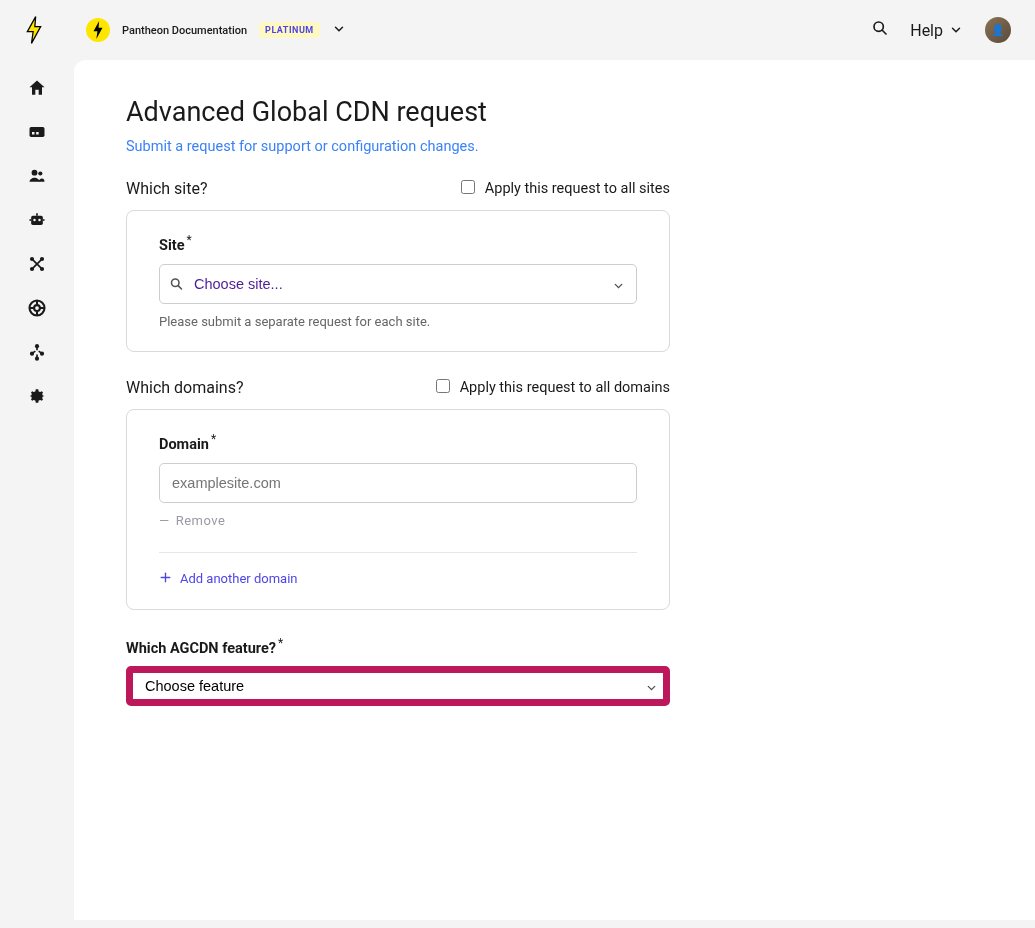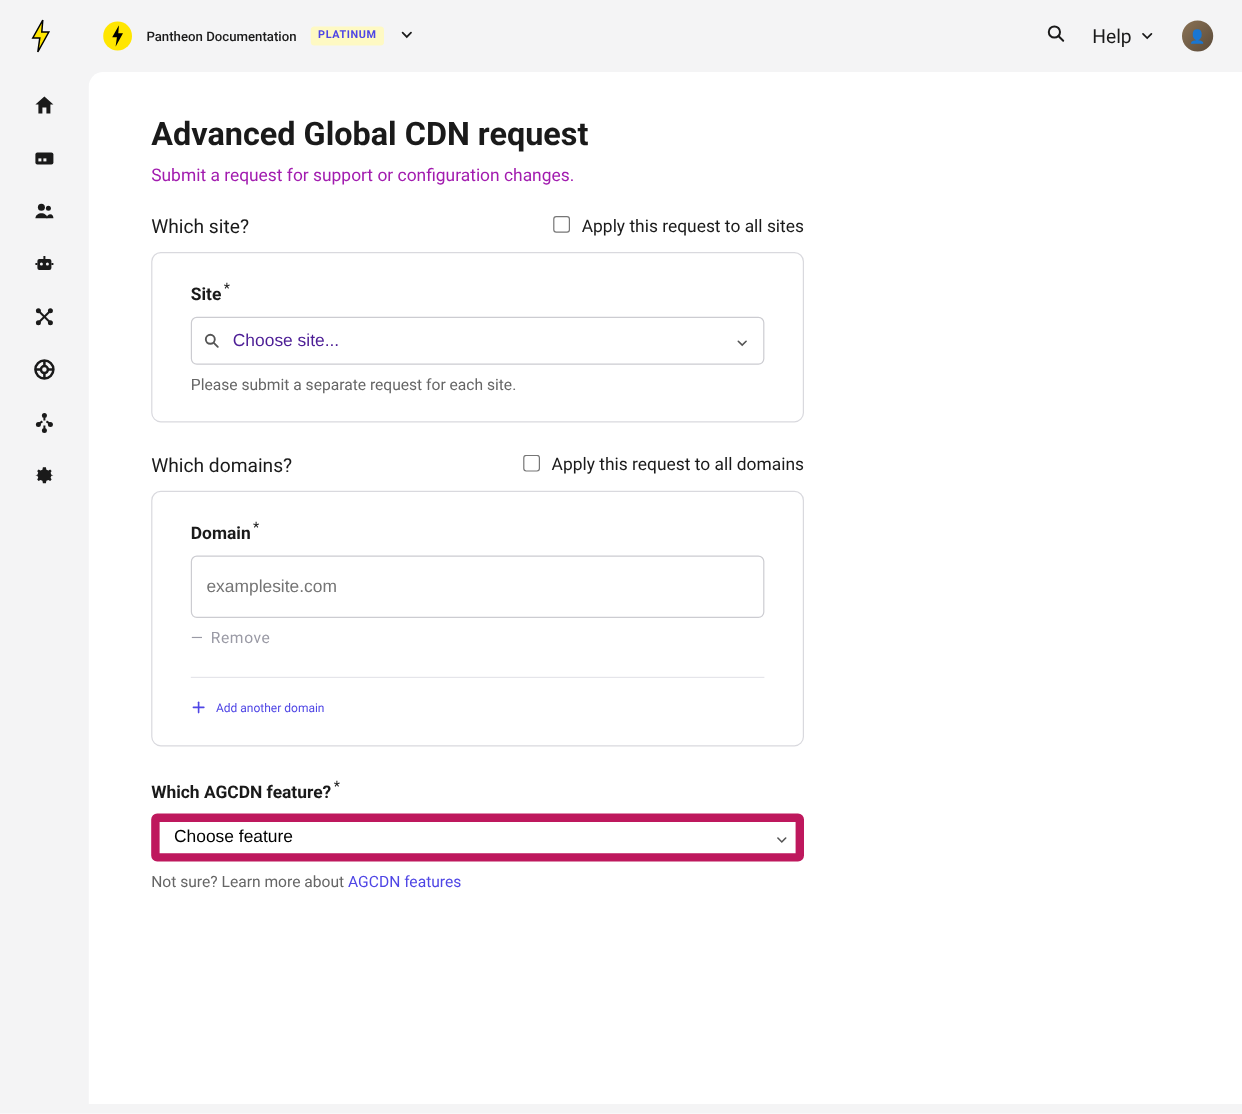--- a/index.html
+++ b/index.html
@@ -16,39 +16,39 @@
 .topbar-right { display: flex; align-items: center; gap: 22px; }
 .topbar-right .search-icon { width: 16px; height: 16px; cursor: pointer; }
 .help-link { display: flex; align-items: center; gap: 6px; font-size: 16px; cursor: pointer; }
 .avatar { width: 26px; height: 26px; border-radius: 50%; background: linear-gradient(135deg,#8b7355,#5a4a3a); display:flex;align-items:center;justify-content:center;color:#fff;font-size:11px; cursor:pointer;}
 .layout { display: flex; }
 .sidebar { width: 74px; padding-top: 18px; display: flex; flex-direction: column; align-items: center; gap: 24px; }
 .sidebar-item { width: 20px; height: 20px; color: #1a1a1a; cursor: pointer; display:flex; align-items:center; justify-content:center;}
 .sidebar-item svg { width: 100%; height: 100%; }
 .main-card { flex: 1; background: #fff; border-radius: 12px 0 0 0; padding: 36px 0 30px 0; min-height: 860px; }
 .content { max-width: 672px; margin-left: 52px; }
-h1 { font-size: 27px; font-weight: 700; margin-bottom: 10px; }
-.subtitle { font-size: 14.5px; color: #a21caf; margin-bottom: 24px; }
+h1 { font-size: 27px; font-weight: 400; margin-bottom: 10px; }
+.subtitle { font-size: 14.5px; color: #3b82f6; margin-bottom: 24px; }
 .section-header { display: flex; justify-content: space-between; align-items: center; max-width: 544px; margin-bottom: 12px; }
 .section-title { font-size: 16px; font-weight: 400; }
 .check-wrap { display: flex; align-items: flex-start; gap: 10px; font-size: 14.5px; }
 .check-wrap input { width: 14px; height: 14px; }
 .panel { border: 1px solid #d9d9de; border-radius: 8px; padding: 22px 32px; max-width: 544px; margin-bottom: 26px; }
 .field-label { font-size: 14.5px; font-weight: 700; margin-bottom: 10px; display: block; }
 .field-label .req { font-weight: 400; font-size: 12px; vertical-align: super; margin-left: 2px;}
 .select-wrap { position: relative; }
 .select-input { width: 100%; height: 40px; border: 1px solid #ccccd1; border-radius: 5px; padding: 0 36px 0 34px; font-size: 14.5px; color: #333; background:#fff; cursor:pointer; text-align:left;}
 .select-input.placeholder { color: #4c1d95; }
 .select-wrap .search-icon-inner { position: absolute; left: 10px; top: 50%; transform: translateY(-50%); width: 15px; height: 15px; color:#555;}
 .select-wrap .chev { position: absolute; right: 12px; top: 50%; transform: translateY(-50%); width: 13px; height: 13px; color:#555;}
 .help-text { font-size: 13px; color: #666; margin-top: 10px; }
-.text-input { width: 100%; height: 52px; border: 1px solid #ccccd1; border-radius: 5px; padding: 0 12px; font-size: 14.5px; }
+.text-input { width: 100%; height: 40px; border: 1px solid #ccccd1; border-radius: 5px; padding: 0 12px; font-size: 14.5px; }
 .remove-link { display: flex; align-items: center; gap: 6px; font-size: 13px; color: #9a9aa5; letter-spacing: 0.5px; margin-top: 10px; cursor:pointer;}
 .divider { border: none; border-top: 1px solid #e5e5ea; margin: 24px 0 18px; }
-.add-link { display: flex; align-items: center; gap: 8px; color: #4f46e5; font-size: 10px; cursor:pointer;}
+.add-link { display: flex; align-items: center; gap: 8px; color: #4f46e5; font-size: 13px; cursor:pointer;}
 .feature-section { max-width: 544px; margin-bottom: 22px; }
 .feature-select { width: 100%; height: 40px; border: 7px solid #be185d; border-radius: 5px; padding: 0 36px 0 12px; font-size: 14.5px; background:#fff; text-align:left; cursor:pointer;}
 .link-inline { color: #4f46e5; }
 .notes-area { width: 100%; min-height: 116px; border: 1px solid #ccccd1; border-radius: 5px; padding: 10px 12px; font-size: 14.5px; font-family: inherit; resize: both; }
 </style>
 </head>
 <body>
 
 <div class="topbar">
   <div class="topbar-left">
@@ -207,21 +207,18 @@
       </div>
 
       <div class="feature-section">
         <label class="field-label"><span>Which AGCDN feature?</span><span class="req">*</span></label>
         <div class="select-wrap">
           <button class="feature-select">Choose feature</button>
           <span class="chev"><svg viewBox="0 0 24 24">
                 <path d="M6 9l6 6 6-6" fill="none" stroke="currentColor" stroke-width="2.5" stroke-linecap="round"></path>
               </svg></span>
         </div>
-        <div class="help-text">
-          <span>Not sure? Learn more about </span><a class="link-inline">AGCDN features</a>
-        </div>
       </div>
 
 
     </div>
   </div>
 </div>
 
 </body></html>

